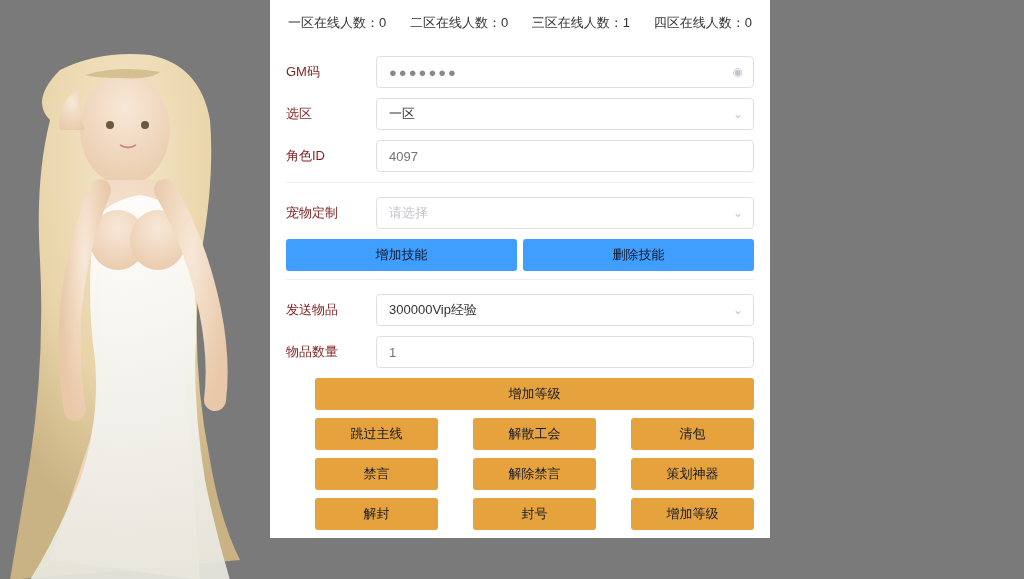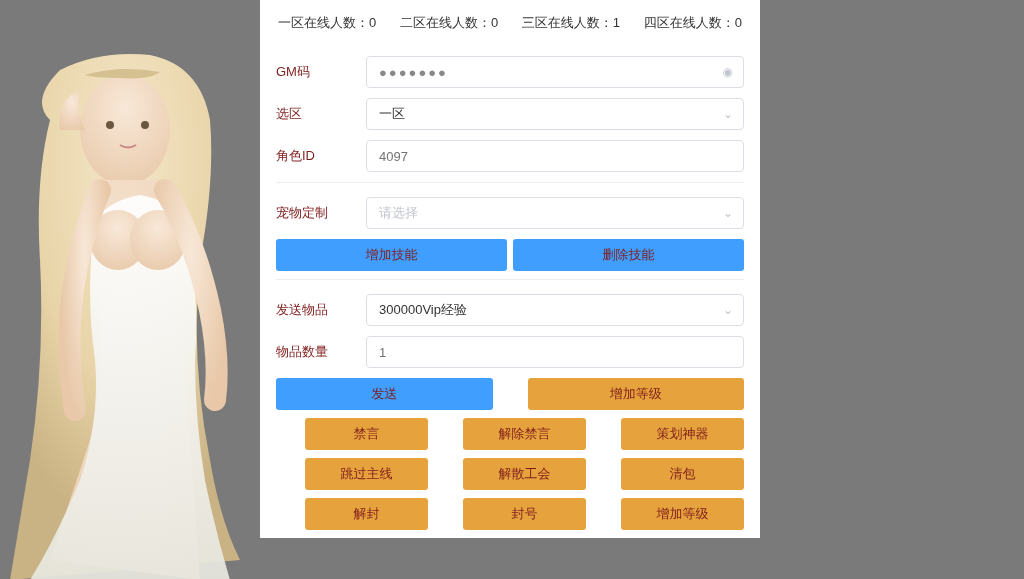--- a/index.html
+++ b/index.html
@@ -15,21 +15,21 @@
       position: absolute;
       left: 0;
       top: 40px;
       width: 280px;
       height: 540px;
       z-index: 1;
     }
     .character-art svg { width: 100%; height: 100%; }
     .panel {
       position: absolute;
-      left: 260px;
+      left: 270px;
       top: 0;
       width: 500px;
       background: #fff;
       z-index: 2;
     }
     .stats-bar {
       background: #fff;
       padding: 14px 0;
       text-align: center;
       font-size: 13px;
@@ -87,21 +87,21 @@
       display: flex;
       gap: 6px;
       margin-bottom: 8px;
     }
     .btn {
       flex: 1;
       height: 32px;
       border: none;
       border-radius: 3px;
       font-size: 13px;
-      color: #7f1d1d;
+      color: #0f172a;
       cursor: pointer;
       display: flex;
       align-items: center;
       justify-content: center;
     }
     .btn-blue { background: #409eff; }
     .btn-orange { background: #e6a23c; margin-left: 29px; }
     .btn-row-padded { padding: 0 16px; }
   </style>
 </head>
@@ -193,34 +193,33 @@
         <span class="chevron-icon">⌄</span>
       </div>
     </div>
     <div class="form-row">
       <div class="form-label">物品数量</div>
       <div class="form-control">
         <input type="text" value="1" style="">
       </div>
     </div>
     <div class="btn-row">
-      <button class="btn btn-blue">发送</button>
       <button class="btn btn-orange">增加等级</button>
     </div>
   </div>
 
+  <div class="btn-row btn-row-padded">
+    <button class="btn btn-orange">跳过主线</button>
+    <button class="btn btn-orange">解散工会</button>
+    <button class="btn btn-orange">清包</button>
+  </div>
   <div class="btn-row btn-row-padded">
     <button class="btn btn-orange">禁言</button>
     <button class="btn btn-orange">解除禁言</button>
     <button class="btn btn-orange">策划神器</button>
   </div>
   <div class="btn-row btn-row-padded">
-    <button class="btn btn-orange">跳过主线</button>
-    <button class="btn btn-orange">解散工会</button>
-    <button class="btn btn-orange">清包</button>
-  </div>
-  <div class="btn-row btn-row-padded">
     <button class="btn btn-orange">解封</button>
     <button class="btn btn-orange">封号</button>
     <button class="btn btn-orange">增加等级</button>
   </div>
 
 </div>
 
 </body></html>

